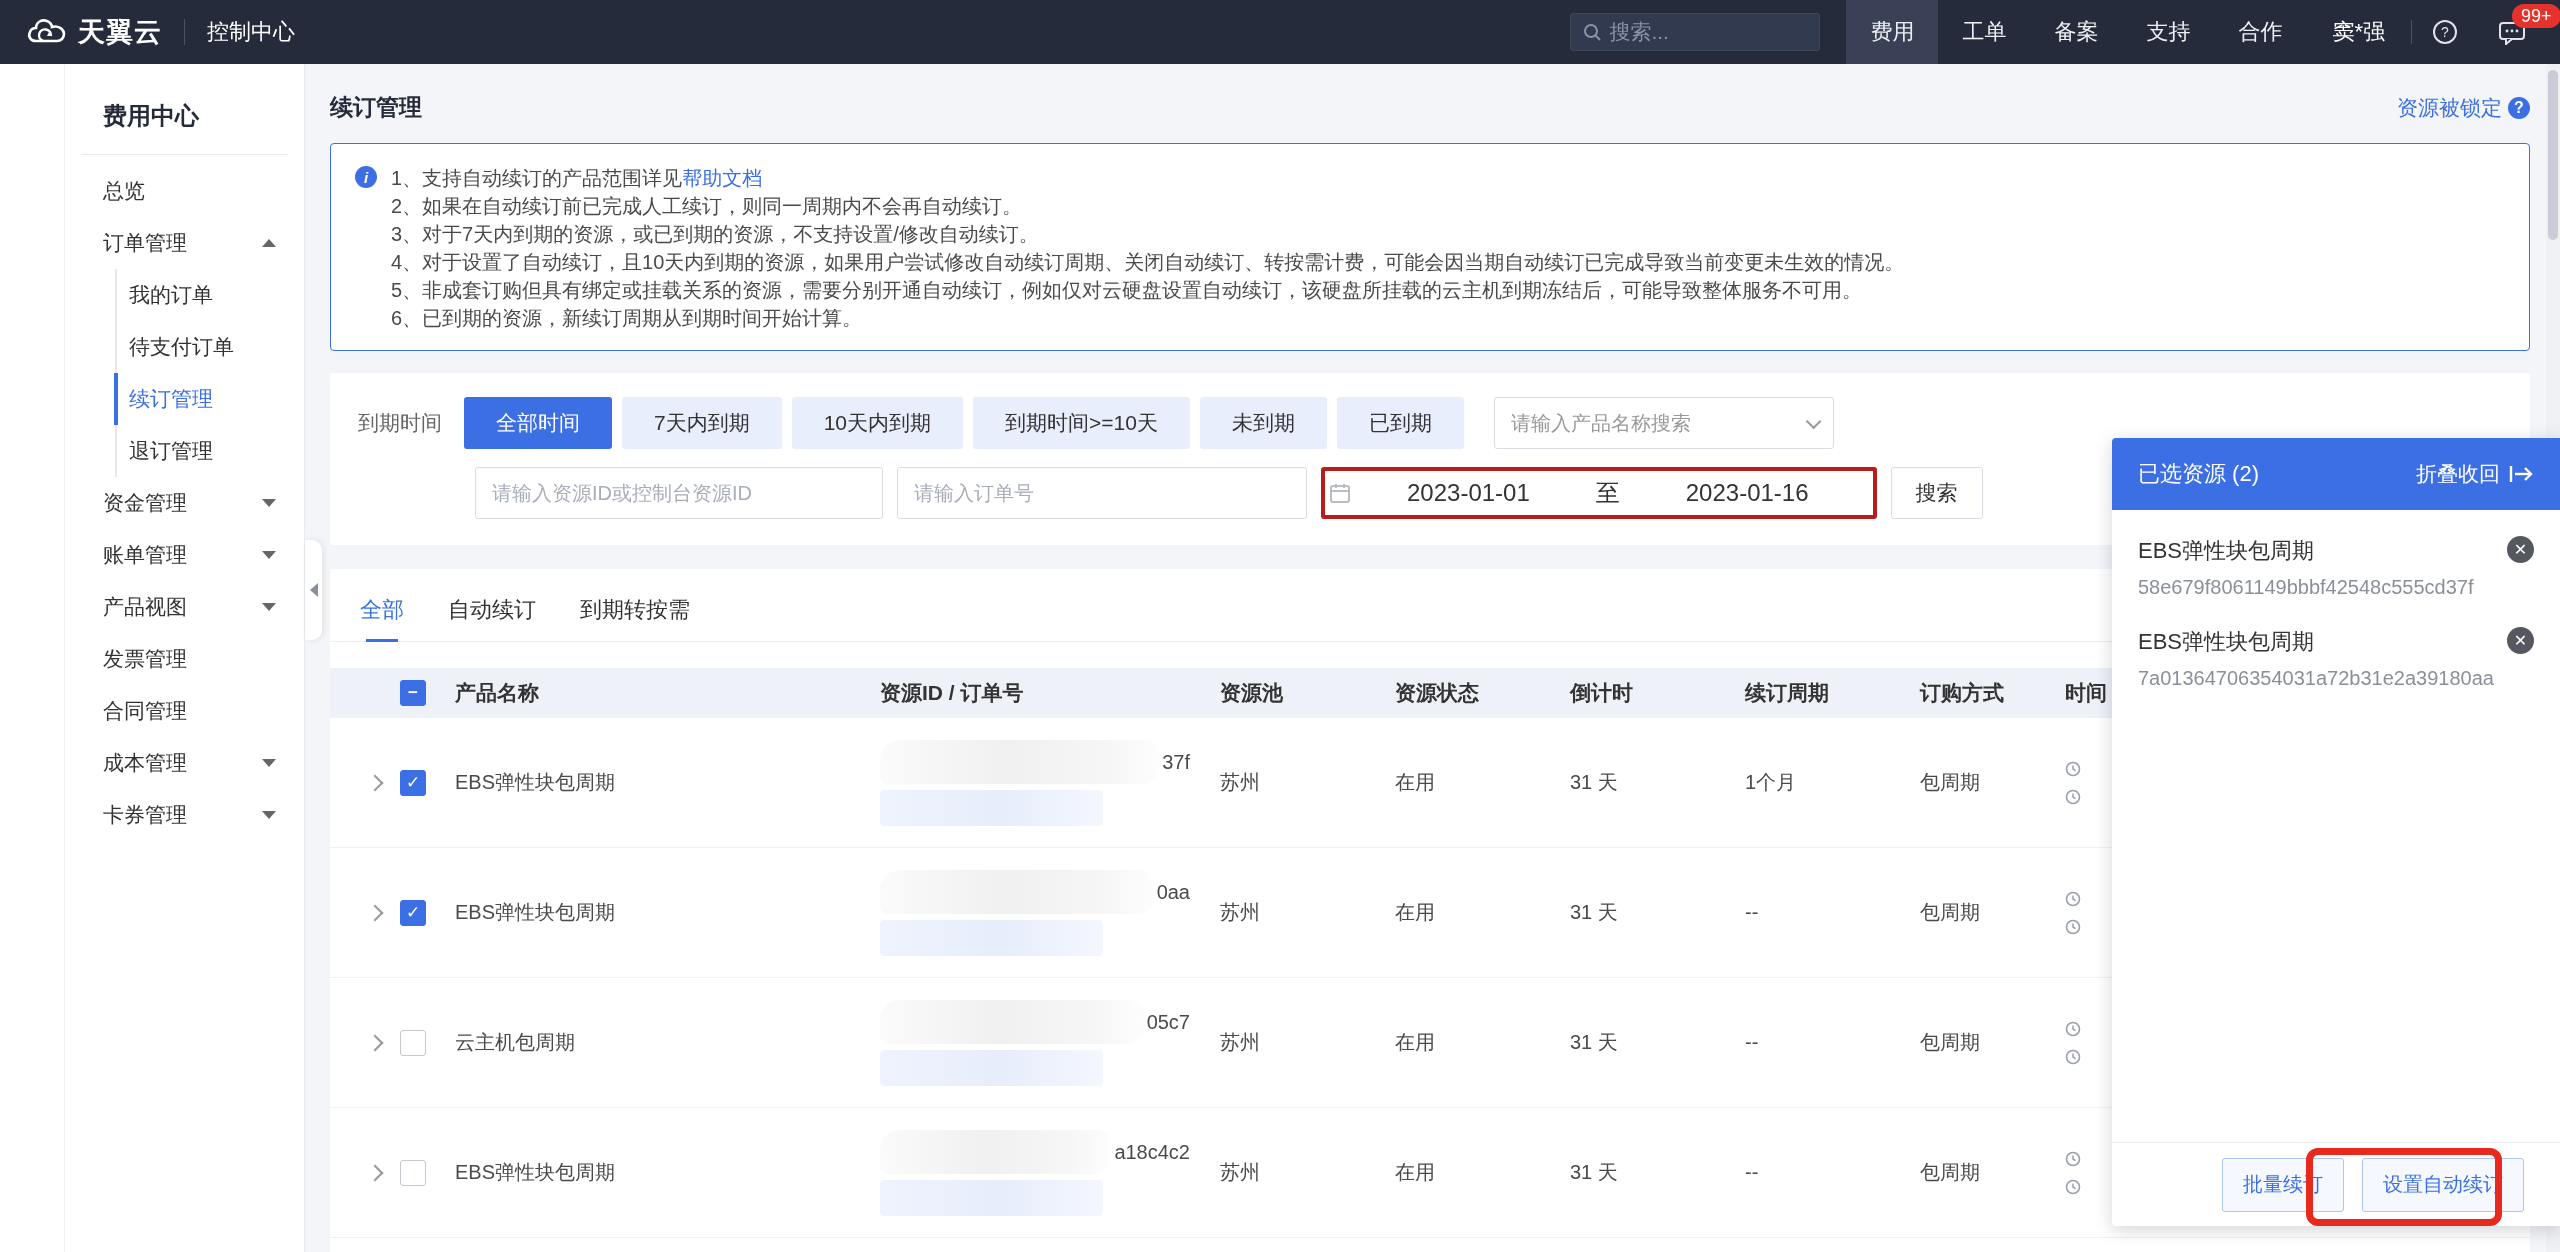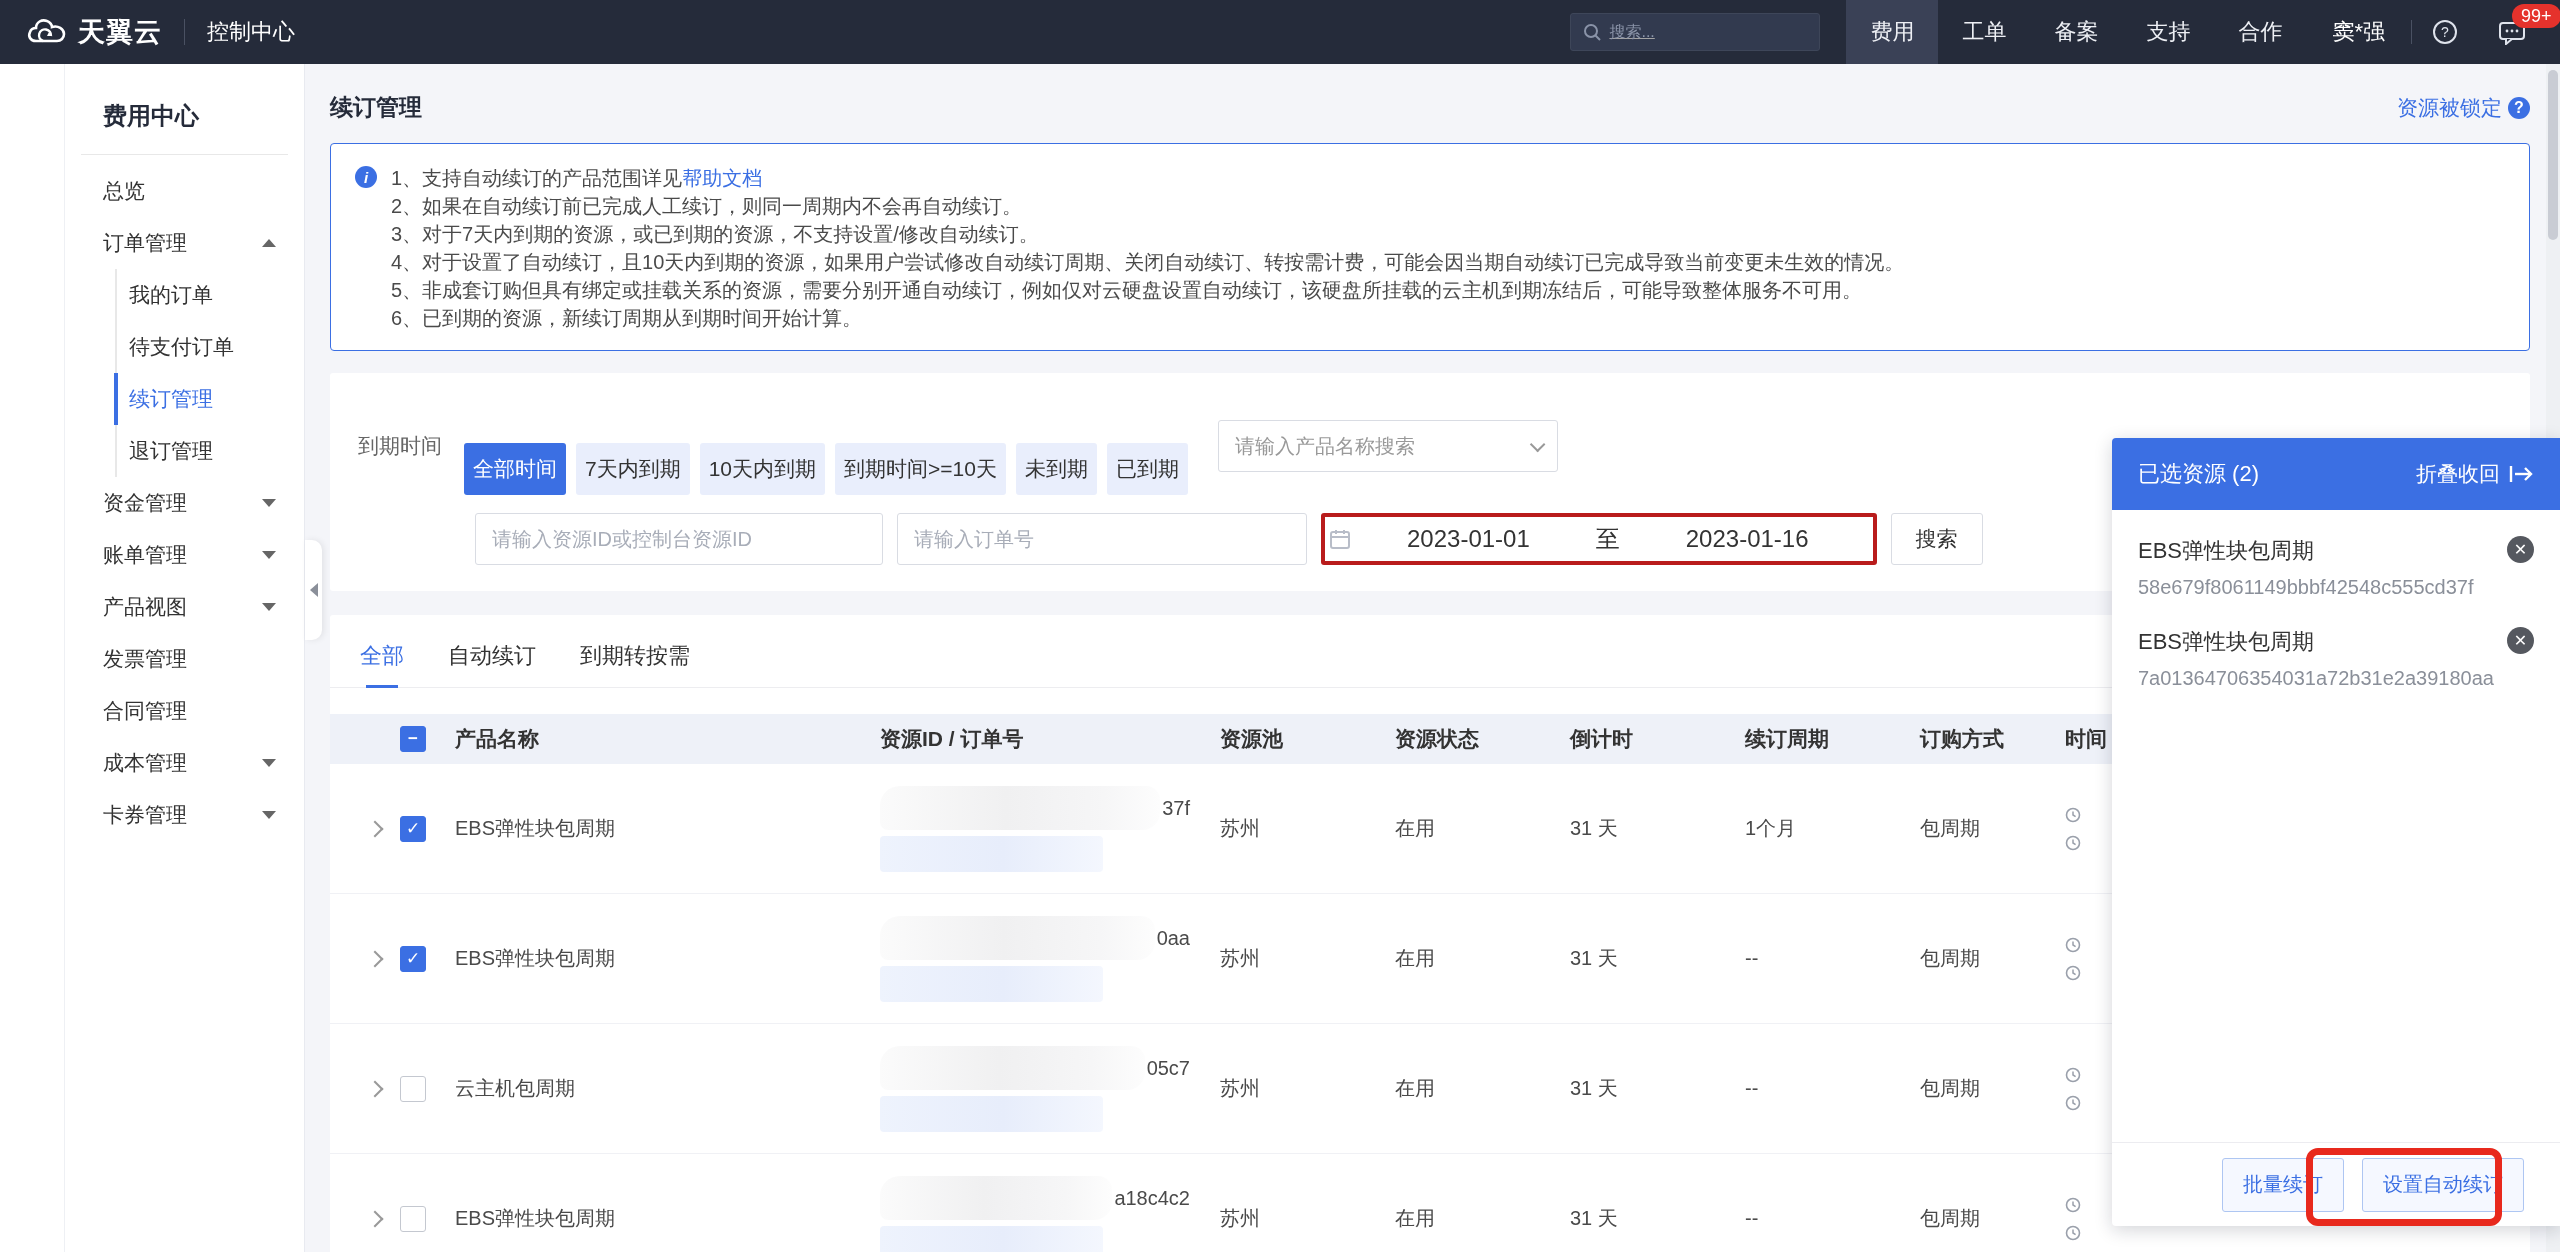--- a/index.html
+++ b/index.html
@@ -11,21 +11,21 @@
   
   .nav { position:absolute; top:0; left:0; right:0; height:64px; background:#252b3a;
          display:flex; align-items:center; z-index:100; color:#fff; }
   .nav-left { display:flex; align-items:center; gap:16px; padding-left:26px; }
   .brand { font-size:27px; font-weight:bold; letter-spacing:1px; display:flex; align-items:center; gap:10px; }
   .nav-sep { width:1px; height:26px; background:#4a5162; margin:0 6px; }
   .console { font-size:22px; color:#fff; }
   .nav-right { margin-left:auto; display:flex; align-items:center; height:100%; }
   .nav-search { width:250px; height:38px; background:#323a4f; border:1px solid #3e4659; border-radius:3px;
                 display:flex; align-items:center; gap:8px; padding:0 12px; margin-right:26px; }
-  .nav-search input { background:transparent; border:none; outline:none; color:#a3a3a3; font-size:16px; width:180px;text-decoration:underline; }
+  .nav-search input { background:transparent; border:none; outline:none; color:#e5e5e5; font-size:21px; width:180px; }
   .nav-search input::placeholder { color:#8a93a8; }
   .nav-item { height:100%; display:flex; align-items:center; padding:0 24px; font-size:22px; color:#eef0f5; cursor:pointer; }
   .nav-item.active { background:#3a4156; }
   .nav-user { padding:0 26px; font-size:22px; }
   .nav-vline { width:1px; height:24px; background:#4a5162; }
   .nav-icon { padding:0 20px; display:flex; align-items:center; position:relative; height:100%; }
   .badge { position:absolute; top:4px; left:34px; background:#e5322c; color:#fff; font-size:18px;
            border-radius:14px; padding:1px 9px; line-height:22px; }
   
   .rail { position:absolute; top:64px; left:0; bottom:0; width:65px; background:#fff;
@@ -62,22 +62,22 @@
   .notice { margin:20px 30px 0 25px; background:#fff; border:1px solid #3b6fe3; border-radius:4px;
             padding:20px 24px 18px 24px; display:flex; gap:14px; }
   .info-icon { flex:0 0 auto; width:22px; height:22px; border-radius:50%; background:#3b6fe3; color:#fff;
                font-size:15px; font-style:italic; font-weight:bold; display:flex; align-items:center; justify-content:center; margin-top:2px; }
   .notice-lines { font-size:20px; color:#4a4a4a; line-height:28px; }
   .notice-lines a { color:#3b6fe3; text-decoration:none; }
   
   .filter-card { margin:22px 30px 0 25px; background:#fff; border-radius:3px; padding:24px 28px 26px 28px; }
   .filter-row { display:flex; align-items:center; }
   .filter-label { color:#666; font-size:21px; margin-right:22px; }
-  .chip { height:52px; display:flex; align-items:center; padding:0 9px; margin-right:10px; border-radius:3px;
-          background:#e9eefc; color:#333; font-size:21px; cursor:pointer;margin-top:46px; }
+  .chip { height:52px; display:flex; align-items:center; padding:0 32px; margin-right:10px; border-radius:3px;
+          background:#e9eefc; color:#333; font-size:21px; cursor:pointer; }
   .chip.active { background:#3b6fe3; color:#fff; }
   .select-box { width:340px; height:52px; border:1px solid #d9dce3; border-radius:3px; margin-left:20px;
                 display:flex; align-items:center; padding:0 16px; color:#999; font-size:20px; cursor:pointer; }
   .select-box .sel-caret { margin-left:auto; width:11px; height:11px; border-right:2px solid #999; border-bottom:2px solid #999;
                 transform:rotate(45deg) translateY(-3px); }
   .filter-row2 { margin-top:18px; padding-left:117px; display:flex; align-items:center; gap:14px; }
   .txt-input { height:52px; border:1px solid #d9dce3; border-radius:3px; padding:0 16px; font-size:20px; color:#8b5cf6; outline:none; }
   .txt-input::placeholder { color:#a8adb8; }
   .date-box { height:52px; border:4px solid #b91c1c; border-radius:3px; display:flex; align-items:center;
               padding:0 4px; gap:26px; color:#333; font-size:24px; }

